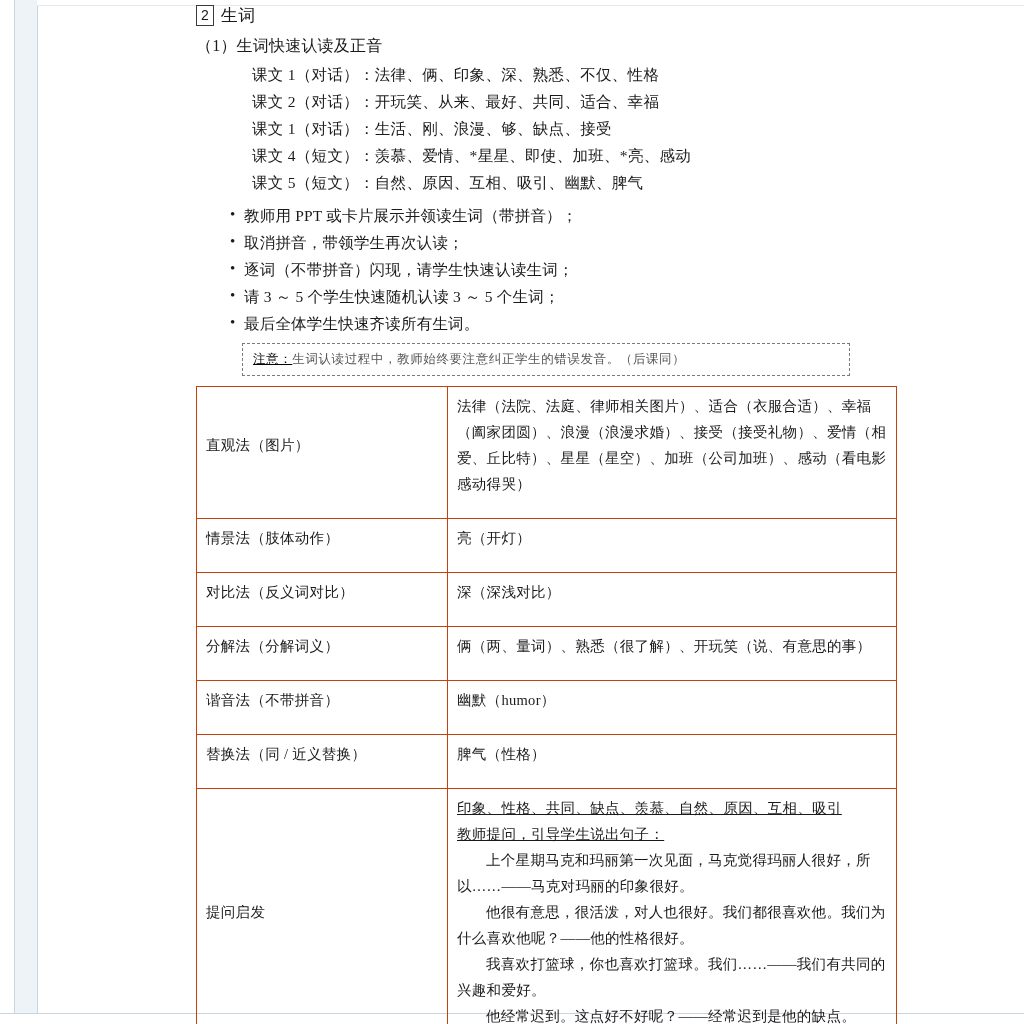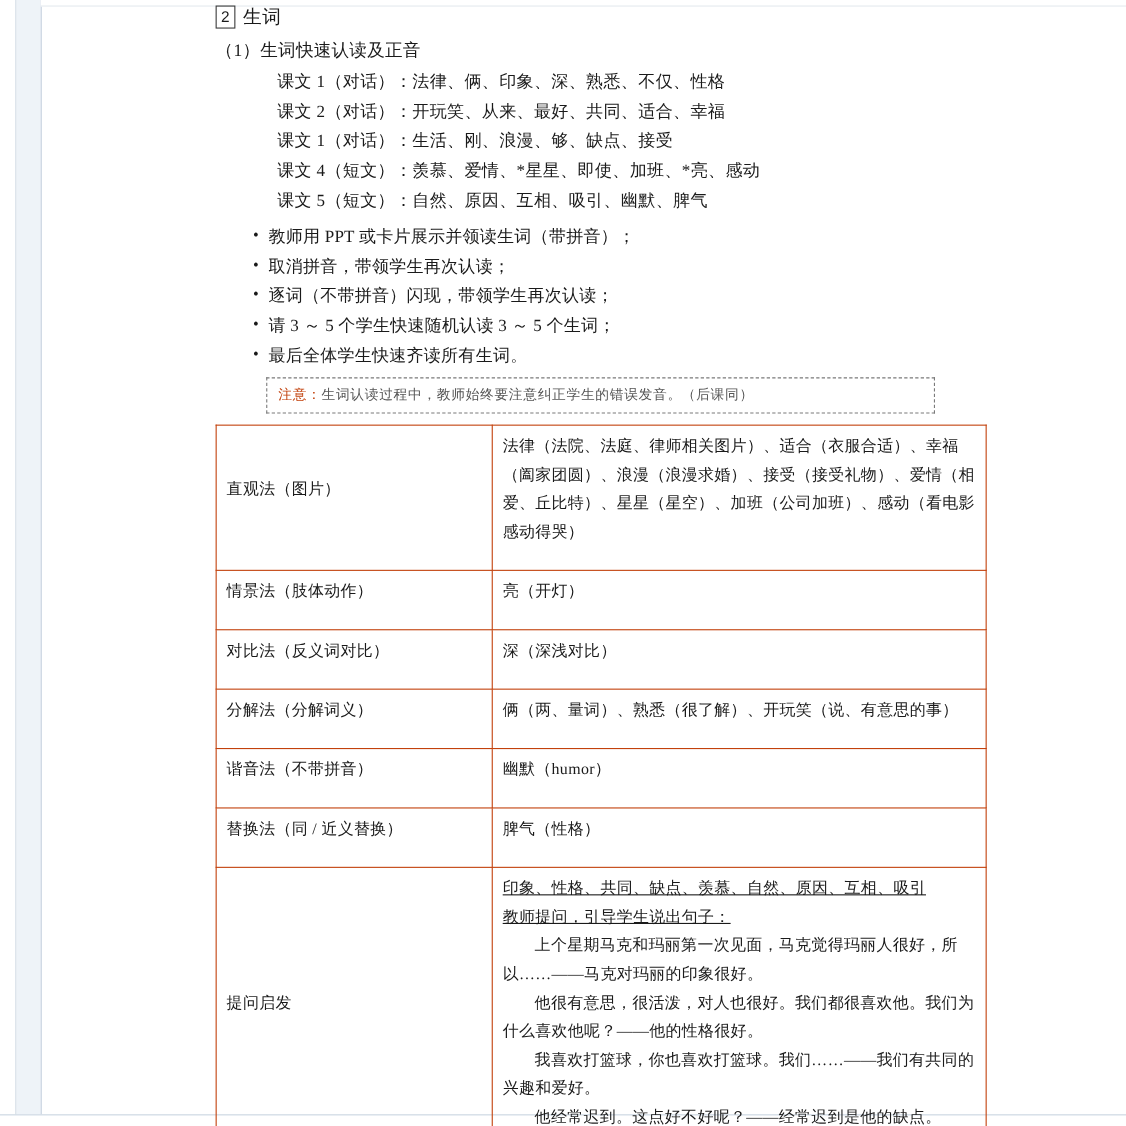--- a/index.html
+++ b/index.html
@@ -125,21 +125,21 @@
     border: 1px dashed #7a7a7a;
     padding: 6px 10px 7px 10px;
     font-size: 12.5px;
     line-height: 18px;
     color: #555;
     letter-spacing: 0.6px;
     width: 608px;
     box-sizing: border-box;
     white-space: nowrap;
   }
-  .note-label { color: #c2410c; }
+  .note-label { color: #000000; text-decoration: underline; }
 
   table.methods {
     border-collapse: collapse;
     width: 662px;
     margin-top: 6px;
     table-layout: fixed;
   }
   table.methods td {
     border: 1px solid #c2410c;
     vertical-align: middle;
@@ -183,21 +183,21 @@
       <li>课文 1（对话）：法律、俩、印象、深、熟悉、不仅、性格</li>
       <li>课文 2（对话）：开玩笑、从来、最好、共同、适合、幸福</li>
       <li>课文 1（对话）：生活、刚、浪漫、够、缺点、接受</li>
       <li>课文 4（短文）：羡慕、爱情、*星星、即使、加班、*亮、感动</li>
       <li>课文 5（短文）：自然、原因、互相、吸引、幽默、脾气</li>
     </ul>
 
     <ul class="bullets">
       <li>教师用 PPT 或卡片展示并领读生词（带拼音）；</li>
       <li>取消拼音，带领学生再次认读；</li>
-      <li>逐词（不带拼音）闪现，带领学生再次认读；</li>
+      <li>逐词（不带拼音）闪现，请学生快速认读生词；</li>
       <li>请 3 ～ 5 个学生快速随机认读 3 ～ 5 个生词；</li>
       <li>最后全体学生快速齐读所有生词。</li>
     </ul>
 
     <div class="note-box">
       <span class="note-label">注意：</span><span>生词认读过程中，教师始终要注意纠正学生的错误发音。（后课同）</span>
     </div>
 
 
     <table class="methods">

